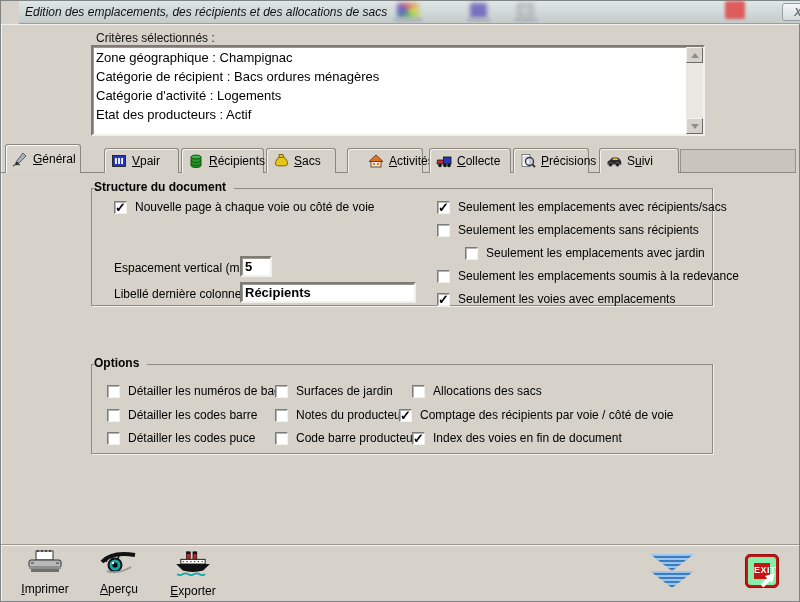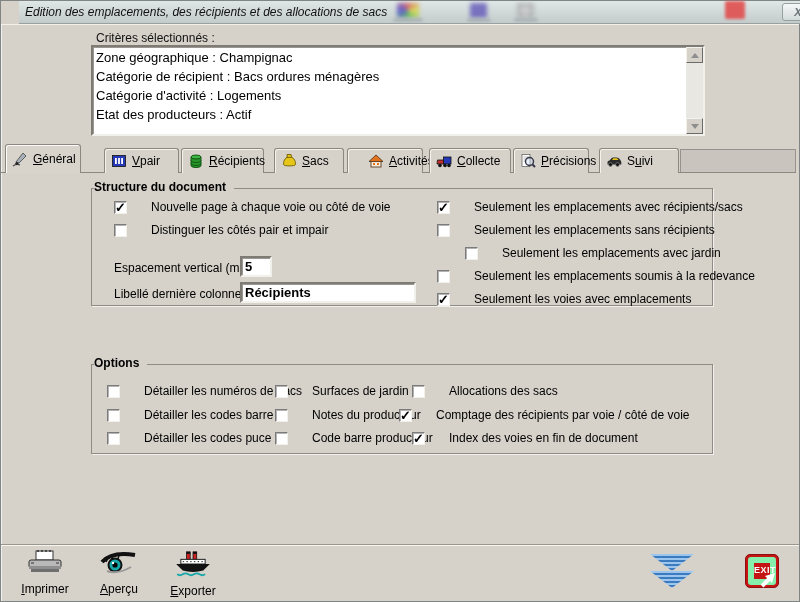--- a/index.html
+++ b/index.html
@@ -62,21 +62,21 @@
   .u { text-decoration:underline; }
   .ticon { width:16px; height:16px; display:inline-flex; flex:0 0 16px; }
 
   
   .groupbox { position:absolute; border:1px solid #908c85; box-shadow:1px 1px 0 #f2f0ea; }
   .gb-structure { left:90px; top:164px; width:622px; height:118px; }
   .gb-options   { left:90px; top:340px; width:622px; height:90px; }
   .legend { position:absolute; top:-9px; left:2px; padding-right:8px;
             background:#d6d2ca; font-size:12px; font-weight:bold; color:#000; white-space:nowrap; }
 
-  .check-row { position:absolute; display:flex; align-items:center; gap:24px; height:14px; cursor:default; }
+  .check-row { position:absolute; display:flex; align-items:center; gap:8px; height:14px; cursor:default; }
   .cb { width:13px; height:13px; flex:0 0 13px; background:#fff; border:1px solid;
         border-color:#7b7b7b #f2f0ea #f2f0ea #7b7b7b;
         box-shadow:inset 1px 1px 0 rgba(64,64,64,.4); position:relative; }
   .cb.checked::after { content:"✓"; position:absolute; left:0px; top:-2px; font-size:13px;
                        font-weight:bold; color:#000; }
   .cb-label { font-size:12px; color:#000; white-space:nowrap; }
 
   .field-label { position:absolute; font-size:12px; color:#000; white-space:nowrap; }
   .win-input { position:absolute; background:#fff; border:2px solid;
                border-color:#7e7b75 #f2f0ea #f2f0ea #7e7b75;
@@ -171,21 +171,21 @@
         <span class="ticon">
           <svg viewBox="0 0 16 16" width="16" height="16">
             <path d="M3 4 v8.5 a5 2 0 0 0 10 0 V4" fill="#27962a" stroke="#0a4d0a" stroke-width="0.9"></path>
             <path d="M3 7.5 a5 2 0 0 0 10 0 M3 10.5 a5 2 0 0 0 10 0" fill="none" stroke="#0a4d0a" stroke-width="0.8"></path>
             <ellipse cx="8" cy="4" rx="5" ry="2" fill="#3db544" stroke="#0a4d0a" stroke-width="0.9"></ellipse>
           </svg>
           </span>
         <span class="tlabel"><span></span><span class="u">R</span><span>écipients</span></span>
       </div>
 
-      <div class="tab" style="left:265px;width:70px;margin-left:8px;">
+      <div class="tab" style="left:265px;width:70px;">
         <span class="ticon">
           <svg viewBox="0 0 16 16" width="16" height="16">
             <path d="M6 1.5 h4 l0.8 2.8 c2.7 1.4 3.9 4 3.6 7.4 c-0.1 1.6 -11.7 1.6 -11.8 0 c-0.3 -3.4 0.9 -6 3.6 -7.4 Z" fill="#e8c619" stroke="#6d5b00" stroke-width="0.9"></path>
             <line x1="5.6" y1="4.4" x2="10.6" y2="4.4" stroke="#6d5b00" stroke-width="0.9"></line>
           </svg>
           </span>
         <span class="tlabel"><span></span><span class="u">S</span><span>acs</span></span>
       </div>
 
       <div class="tab" style="left:346px;width:76px;padding-left:20px;">
@@ -237,24 +237,20 @@
         <span class="tlabel"><span>S</span><span class="u">u</span><span>ivi</span></span>
       </div>
     </div>
 
     <div class="groupbox gb-structure">
       <span class="legend">Structure du document</span>
 
       <div class="check-row" style="left:22px;top:11px;">
         <span class="cb checked"></span>
         <span class="cb-label">Nouvelle page à chaque voie ou côté de voie</span>
-      </div>
-      <div class="check-row" style="left:22px;top:34px;">
-        <span class="cb"></span>
-        <span class="cb-label">Distinguer les côtés pair et impair</span>
       </div>
 
       <span class="field-label" style="left:22px;top:72px;">Espacement vertical (mm)</span>
       <input class="win-input" style="left: 148px; top: 67px; width: 32px; height: 21px;" value="5">
 
       <span class="field-label" style="left:22px;top:98px;">Libellé dernière colonne</span>
       <input class="win-input" style="left: 148px; top: 93px; width: 176px; height: 21px;" value="Récipients">
 
       <div class="check-row" style="left:345px;top:11px;">
         <span class="cb checked"></span>

